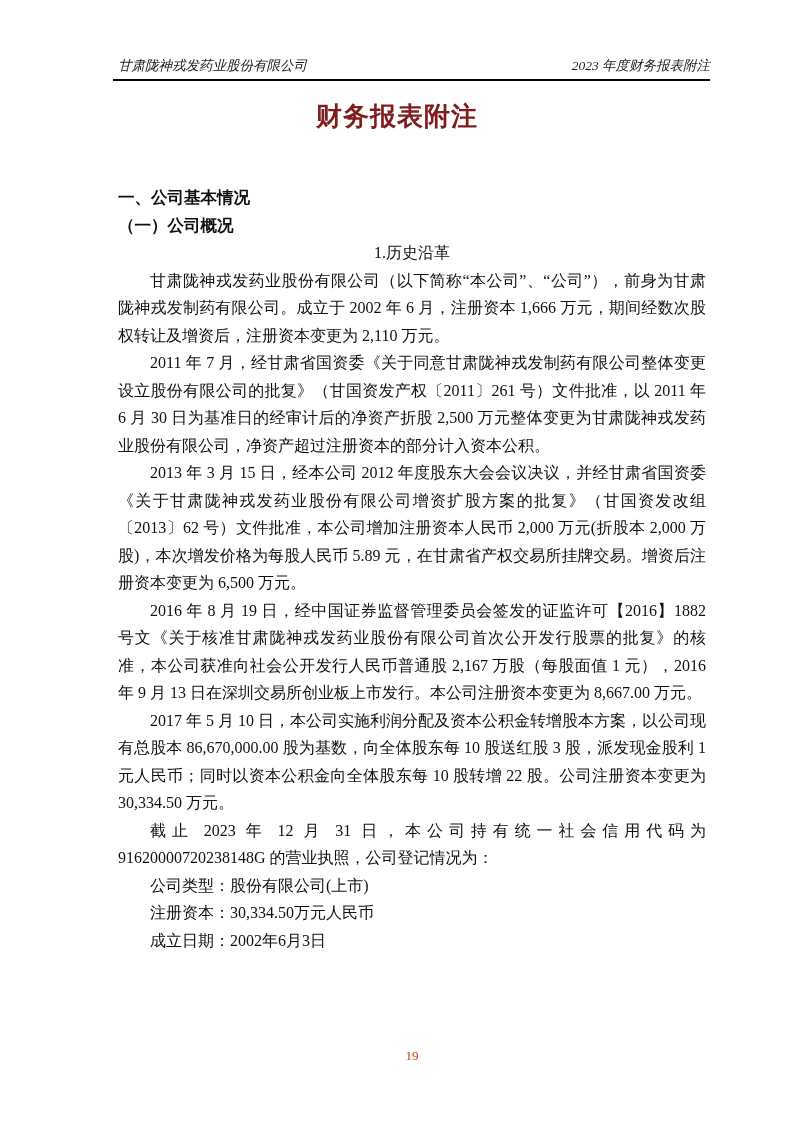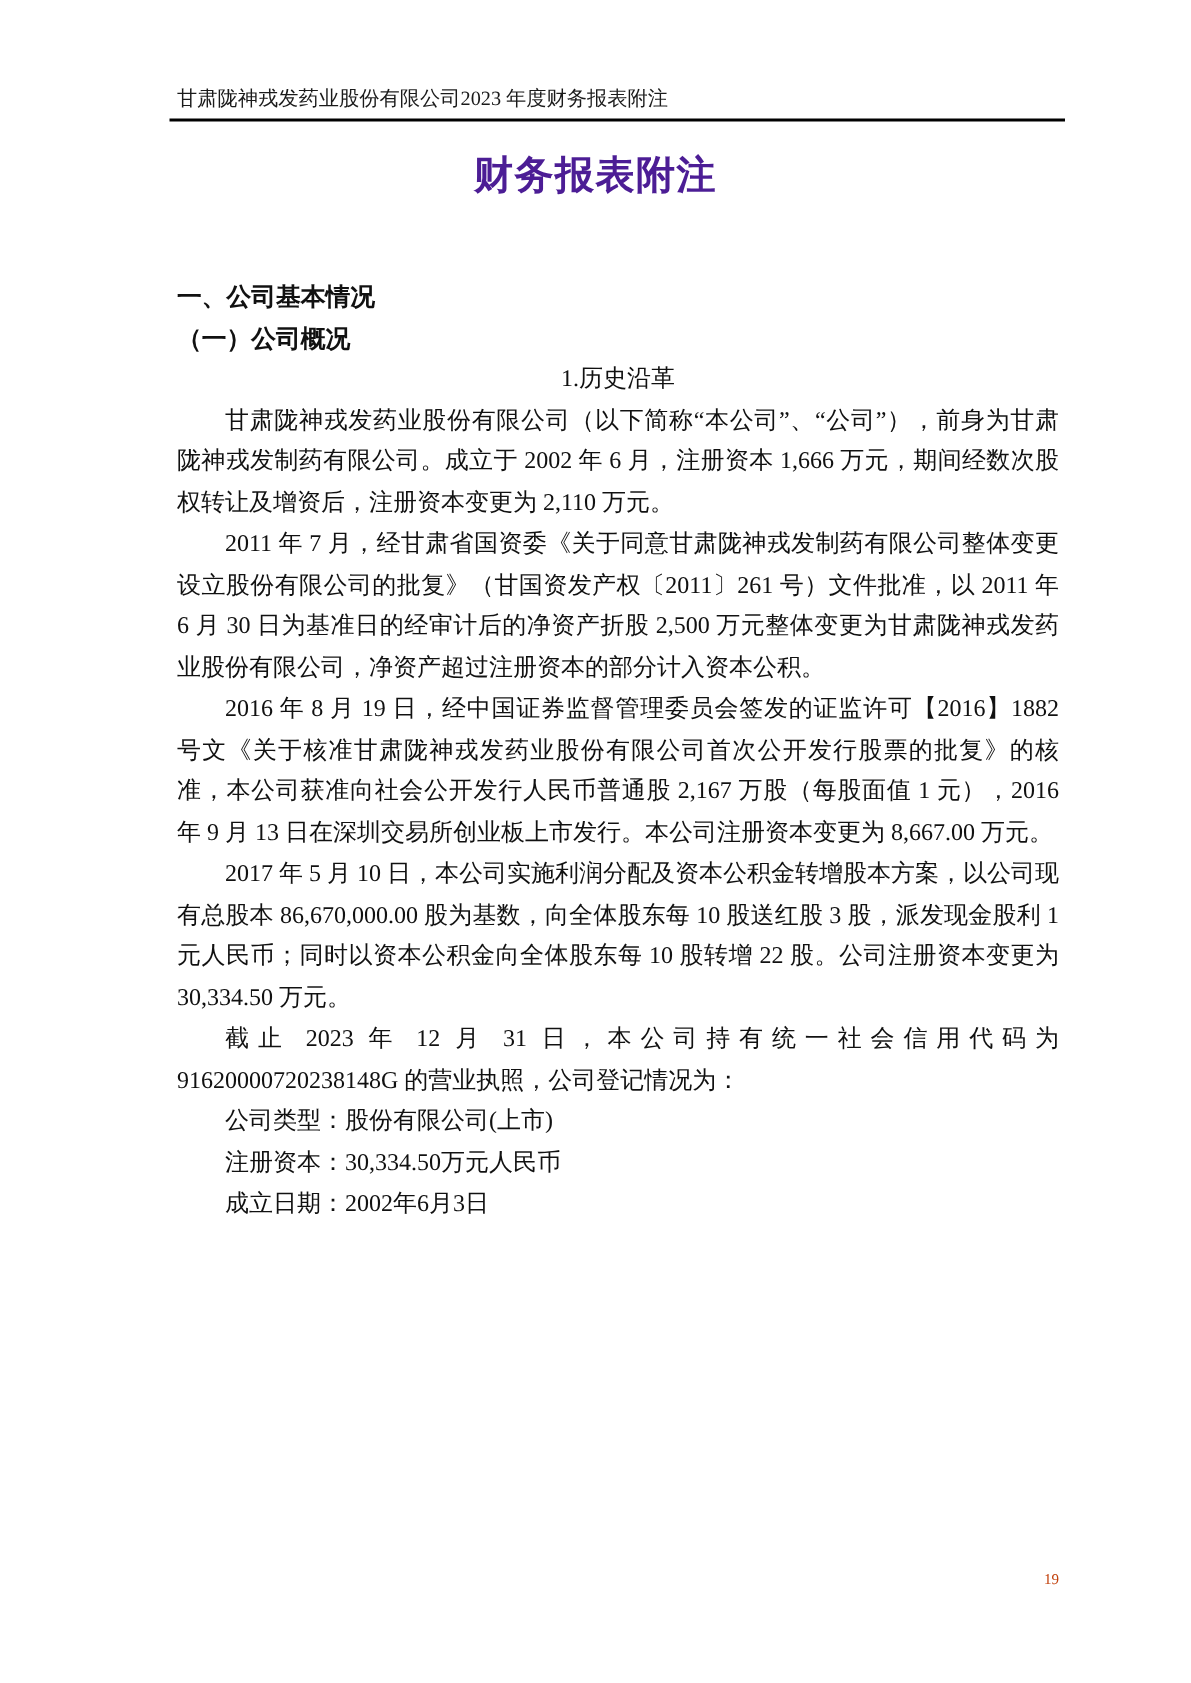--- a/index.html
+++ b/index.html
@@ -11,44 +11,46 @@
     font-family: "Liberation Serif", "DejaVu Serif", serif;
     color: #141414;
     overflow: hidden;
   }
   .page-header {
     position: absolute;
     top: 57px;
     left: 113px;
     width: 597px;
     display: flex;
+    justify-content: space-between;
     align-items: baseline;
     font-size: 13.5px;
     line-height: 18px;
     color: #1a1a1a;
+    font-style: italic;
   }
   .page-header .left { padding-left: 5px; }
   .header-rule {
     position: absolute;
     top: 79px;
     left: 113px;
     width: 597px;
     height: 2px;
     background: #000000;
   }
   .doc-title {
     position: absolute;
     top: 99px;
     left: 0;
     width: 794px;
     text-align: center;
     font-size: 26px;
     font-weight: bold;
     letter-spacing: 1px;
-    color: #4c1d95;
+    color: #7f1d1d;
   }
   .content {
     position: absolute;
     top: 160px;
     left: 118px;
     width: 588px;
     font-size: 16px;
     line-height: 27.5px;
     text-align: justify;
     text-justify: inter-character;
@@ -72,22 +74,22 @@
     text-indent: 2em;
     margin: 0;
     text-align: left;
     font-family: Liberation Serif, serif;
   }
   .page-footer {
     position: absolute;
     top: 1048px;
     left: 118px;
     width: 588px;
-    text-align: right;
-    font-size: 10px;
+    text-align: center;
+    font-size: 13px;
     color: #c2410c;
   }
 </style>
 </head>
 <body>
 
 <header class="page-header">
   <span class="left">甘肃陇神戎发药业股份有限公司</span>
   <span class="right">2023 年度财务报表附注</span>
 </header>
@@ -95,20 +97,21 @@
 
 <h1 class="doc-title">财务报表附注</h1>
 
 <main class="content">
   <div class="h1">一、公司基本情况</div>
   <div class="h2">（一）公司概况</div>
   <div class="h3">1.历史沿革</div>
 
   <p class="para">甘肃陇神戎发药业股份有限公司（以下简称“本公司”、“公司”），前身为甘肃陇神戎发制药有限公司。成立于 2002 年 6 月，注册资本 1,666 万元，期间经数次股权转让及增资后，注册资本变更为 2,110 万元。</p>
   <p class="para">2011 年 7 月，经甘肃省国资委《关于同意甘肃陇神戎发制药有限公司整体变更设立股份有限公司的批复》（甘国资发产权〔2011〕261 号）文件批准，以 2011 年 6 月 30 日为基准日的经审计后的净资产折股 2,500 万元整体变更为甘肃陇神戎发药业股份有限公司，净资产超过注册资本的部分计入资本公积。</p>
+  <p class="para">2013 年 3 月 15 日，经本公司 2012 年度股东大会会议决议，并经甘肃省国资委《关于甘肃陇神戎发药业股份有限公司增资扩股方案的批复》（甘国资发改组〔2013〕62 号）文件批准，本公司增加注册资本人民币 2,000 万元(折股本 2,000 万股)，本次增发价格为每股人民币 5.89 元，在甘肃省产权交易所挂牌交易。增资后注册资本变更为 6,500 万元。</p>
   <p class="para">2016 年 8 月 19 日，经中国证券监督管理委员会签发的证监许可【2016】1882 号文《关于核准甘肃陇神戎发药业股份有限公司首次公开发行股票的批复》的核准，本公司获准向社会公开发行人民币普通股 2,167 万股（每股面值 1 元），2016 年 9 月 13 日在深圳交易所创业板上市发行。本公司注册资本变更为 8,667.00 万元。</p>
   <p class="para">2017 年 5 月 10 日，本公司实施利润分配及资本公积金转增股本方案，以公司现有总股本 86,670,000.00 股为基数，向全体股东每 10 股送红股 3 股，派发现金股利 1 元人民币；同时以资本公积金向全体股东每 10 股转增 22 股。公司注册资本变更为 30,334.50 万元。</p>
   <p class="para">截止 2023 年 12 月 31 日，本公司持有统一社会信用代码为 91620000720238148G 的营业执照，公司登记情况为：</p>
 
   <p class="reg-item">公司类型：股份有限公司(上市)</p>
   <p class="reg-item">注册资本：30,334.50万元人民币</p>
   <p class="reg-item">成立日期：2002年6月3日</p>
 </main>
 
 <footer class="page-footer">19</footer>

